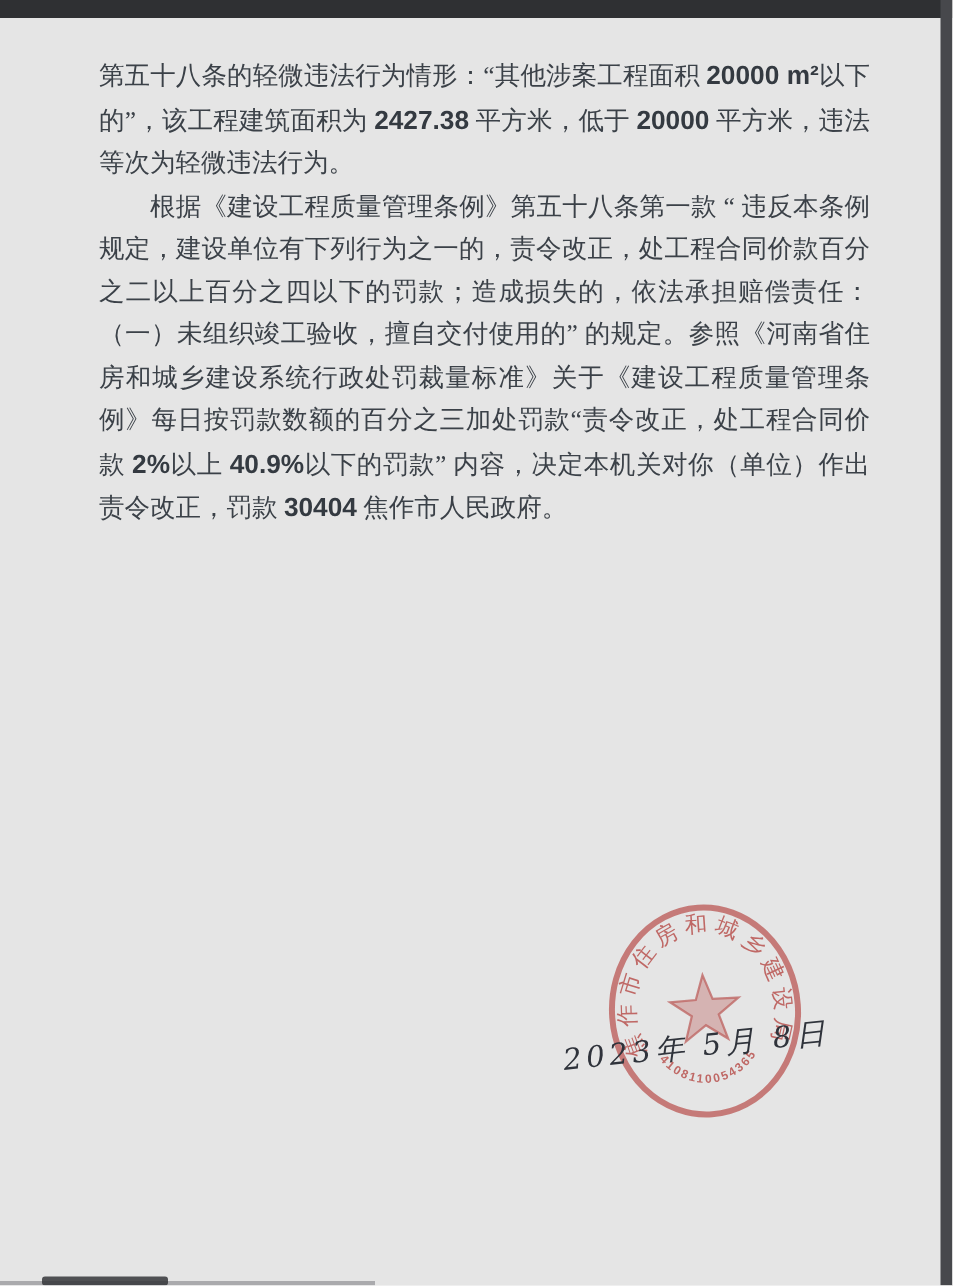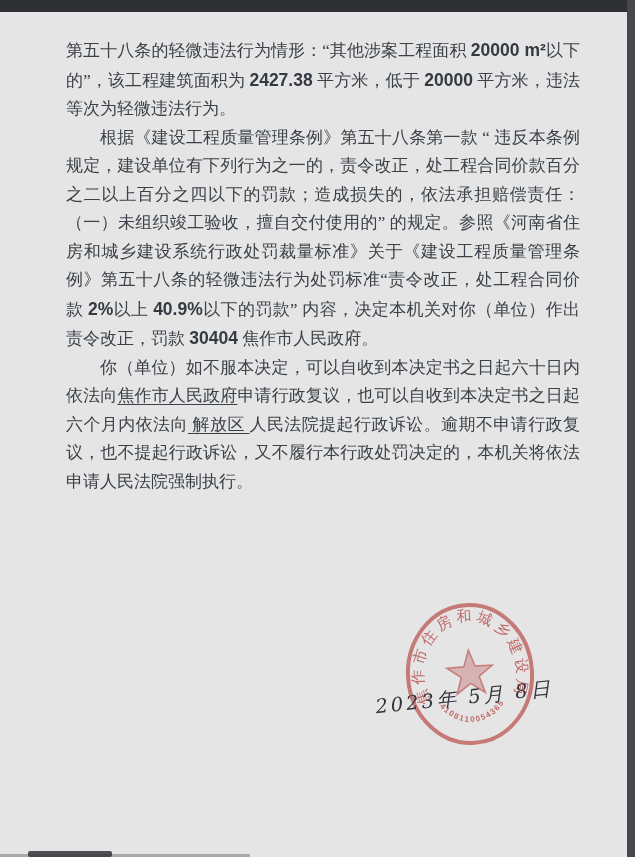--- a/index.html
+++ b/index.html
@@ -68,22 +68,21 @@
 
 <div class="page">
 
   <div class="edge edge-top"></div>
   <div class="edge edge-right"></div>
   <div class="edge edge-bottom"></div>
   <div class="edge edge-blob"></div>
 
   <div class="body-text" id="doc-body">
       <p><span>第五十八条的轻微违法行为情形：“其他涉案工程面积 </span><span class="num">20000</span><span class="num"> m²</span><span>以下的”，该工程建筑面积为 </span><span class="num">2427.38</span><span> 平方米，低于 </span><span class="num">20000</span><span> 平方米，违法等次为轻微违法行为。</span></p>
-      <p class="indent"><span>根据《建设工程质量管理条例》第五十八条第一款 “ 违反本条例规定，建设单位有下列行为之一的，责令改正，处工程合同价款百分之二以上百分之四以下的罚款；造成损失的，依法承担赔偿责任：（一）未组织竣工验收，擅自交付使用的” 的规定。参照《河南省住房和城乡建设系统行政处罚裁量标准》关于《建设工程质量管理条例》第五十八条的轻微违法行为处罚标准“责令改正，处工程合同价款 </span><span class="num">2%</span><span>以上 </span><span class="num">40.9%</span><span>以下的罚款” 内容，决定本机关对你（单位）作出责令改正，罚款 </span><span class="num">30404</span><span> 焦作市人民政府。</span></p>
-      <p class="indent"><span>你（单位）如不服本决定，可以自收到本决定书之日起六十日内依法向</span><span class="ul">焦作市人民政府</span><span>申请行政复议，也可以自收到本决定书之日起六个月内依法向</span><span class="ul"> 解放区 </span><span>人民法院提起行政诉讼。逾期不申请行政复议，也不提起行政诉讼，又不履行本行政处罚决定的，本机关将依法申请人民法院强制执行。</span></p>
+      <p class="indent"><span>根据《建设工程质量管理条例》第五十八条第一款 “ 违反本条例规定，建设单位有下列行为之一的，责令改正，处工程合同价款百分之二以上百分之四以下的罚款；造成损失的，依法承担赔偿责任：（一）未组织竣工验收，擅自交付使用的” 的规定。参照《河南省住房和城乡建设系统行政处罚裁量标准》关于《建设工程质量管理条例》每日按罚款数额的百分之三加处罚款“责令改正，处工程合同价款 </span><span class="num">2%</span><span>以上 </span><span class="num">40.9%</span><span>以下的罚款” 内容，决定本机关对你（单位）作出责令改正，罚款 </span><span class="num">30404</span><span> 焦作市人民政府。</span></p>
     </div>
 
   <div class="seal-area">
     <svg id="seal" class="seal-svg" width="134" height="144" viewBox="0 0 134 144" style="color: rgb(204, 85, 81);">
       <defs>
         <path id="ringPath" d="M 24.4 94.4 A 47 53 0 1 1 109.6 94.4" fill="none"></path>
         <path id="codePath" d="M 32.6 99.5 A 42 48 0 0 0 101.4 99.5" fill="none"></path>
       </defs>
       <ellipse cx="67" cy="72" rx="62" ry="69" fill="none" stroke="currentColor" stroke-width="4" stroke-opacity="0.85"></ellipse>
       <polygon points="67,48 61.4,64.3 44.2,64.6 58.0,74.9 52.9,91.4 67,81.5 81.1,91.4 76.0,74.9 89.8,64.6 72.6,64.3" fill="currentColor" fill-opacity="0.4" stroke="currentColor" stroke-width="1.5" stroke-opacity="0.8"></polygon>

